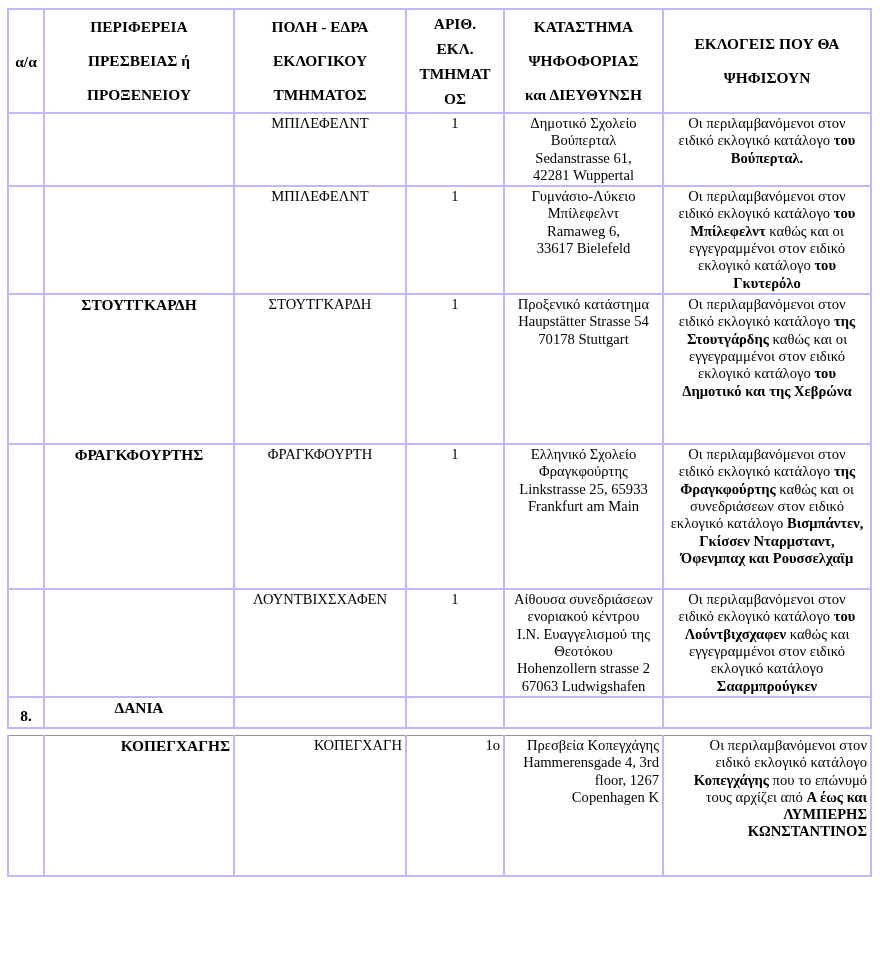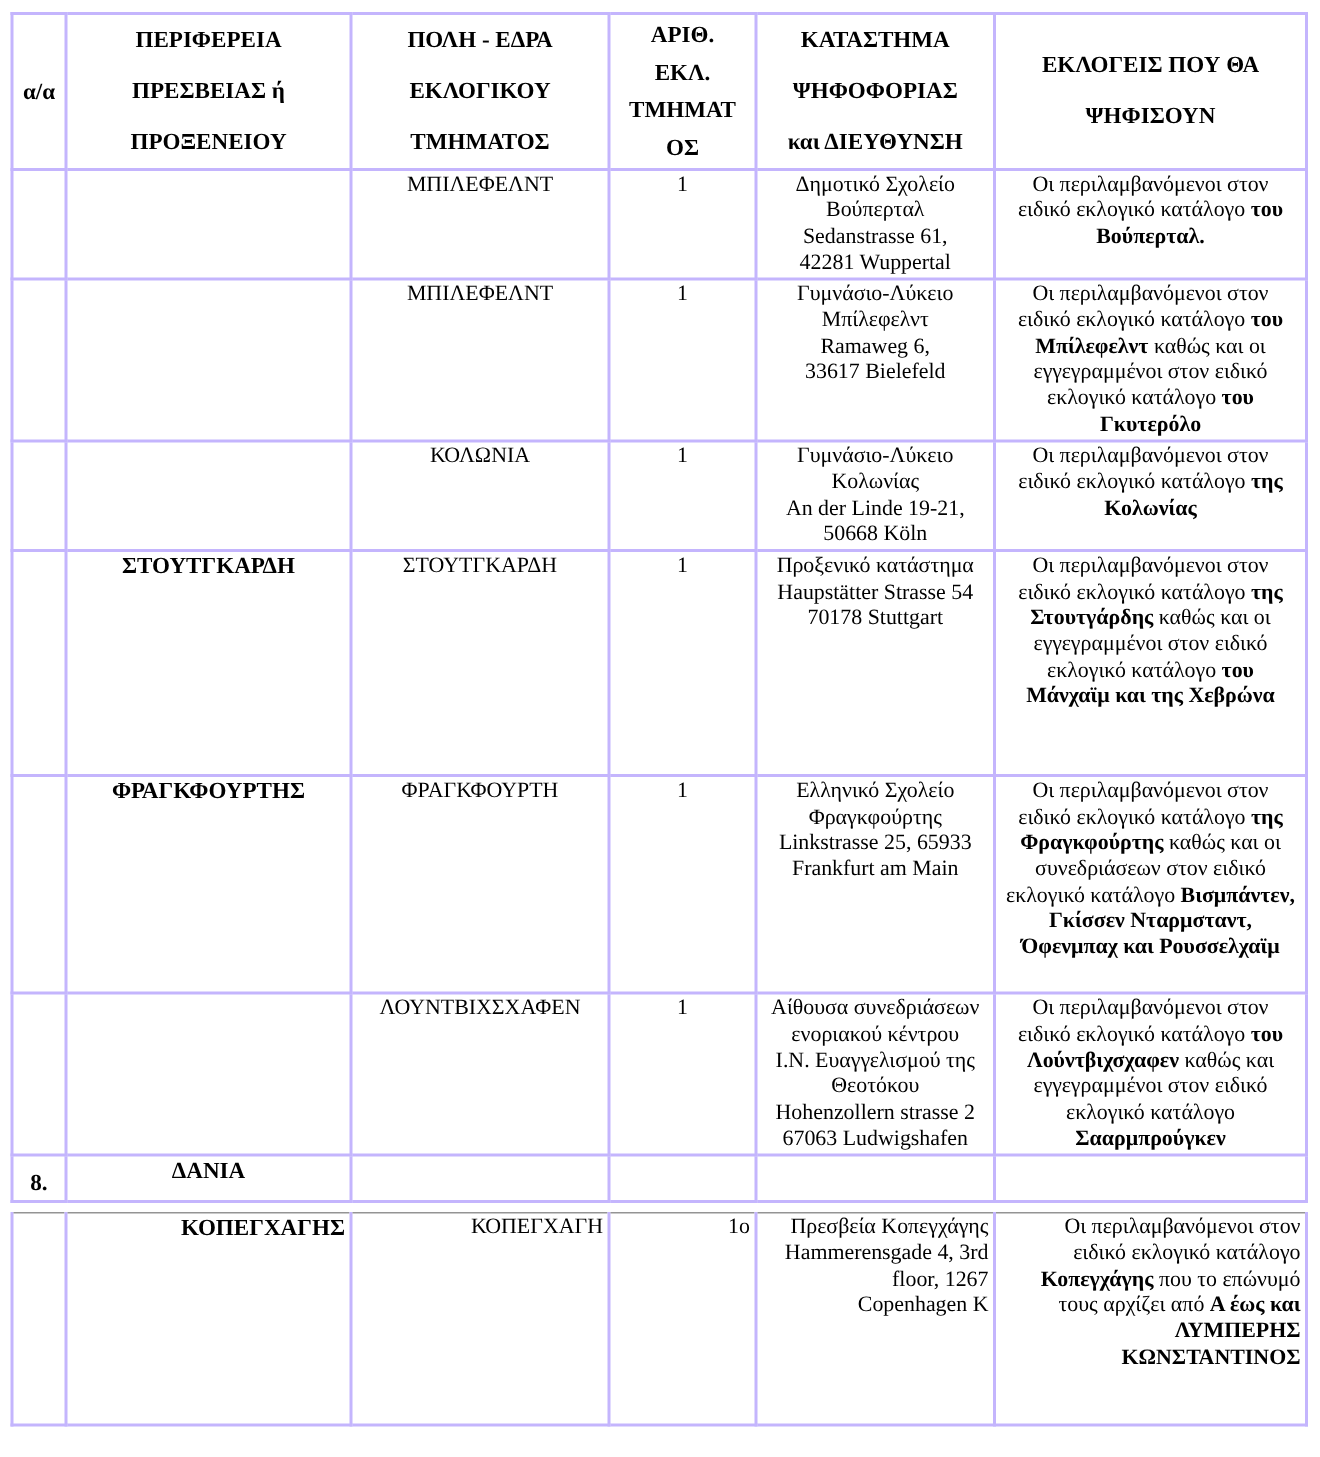--- a/index.html
+++ b/index.html
@@ -113,47 +113,34 @@
 Μπίλεφελντ
 Ramaweg 6,
 33617 Bielefeld</td>
         <td class="c-voters"><span>Οι περιλαμβανόμενοι στον
 ειδικό εκλογικό κατάλογο </span><b>του
 Μπίλεφελντ</b><span> καθώς και οι
 εγγεγραμμένοι στον ειδικό
 εκλογικό κατάλογο </span><b>του
 Γκυτερόλο</b></td>
       </tr>
-      <tr class="r2">
-        <td class="c-num"></td>
-        <td class="c-region"></td>
-        <td class="c-city">ΚΟΛΩΝΙΑ</td>
-        <td class="c-dept">1</td>
-        <td class="c-station">Γυμνάσιο-Λύκειο
-Κολωνίας
-An der Linde 19-21,
-50668 Köln</td>
-        <td class="c-voters"><span>Οι περιλαμβανόμενοι στον
-ειδικό εκλογικό κατάλογο </span><b>της
-Κολωνίας</b></td>
-      </tr>
       <tr class="r3">
         <td class="c-num"></td>
         <td class="c-region">ΣΤΟΥΤΓΚΑΡΔΗ</td>
         <td class="c-city">ΣΤΟΥΤΓΚΑΡΔΗ</td>
         <td class="c-dept">1</td>
         <td class="c-station">Προξενικό κατάστημα
 Haupstätter Strasse 54
 70178 Stuttgart</td>
         <td class="c-voters"><span>Οι περιλαμβανόμενοι στον
 ειδικό εκλογικό κατάλογο </span><b>της
 Στουτγάρδης</b><span> καθώς και οι
 εγγεγραμμένοι στον ειδικό
 εκλογικό κατάλογο </span><b>του
-Μάνχαϊμ και της Χεβρώνα</b></td>
+Δημοτικό και της Χεβρώνα</b></td>
       </tr>
       <tr class="r4">
         <td class="c-num"></td>
         <td class="c-region">ΦΡΑΓΚΦΟΥΡΤΗΣ</td>
         <td class="c-city">ΦΡΑΓΚΦΟΥΡΤΗ</td>
         <td class="c-dept">1</td>
         <td class="c-station">Ελληνικό Σχολείο
 Φραγκφούρτης
 Linkstrasse 25, 65933
 Frankfurt am Main</td>

